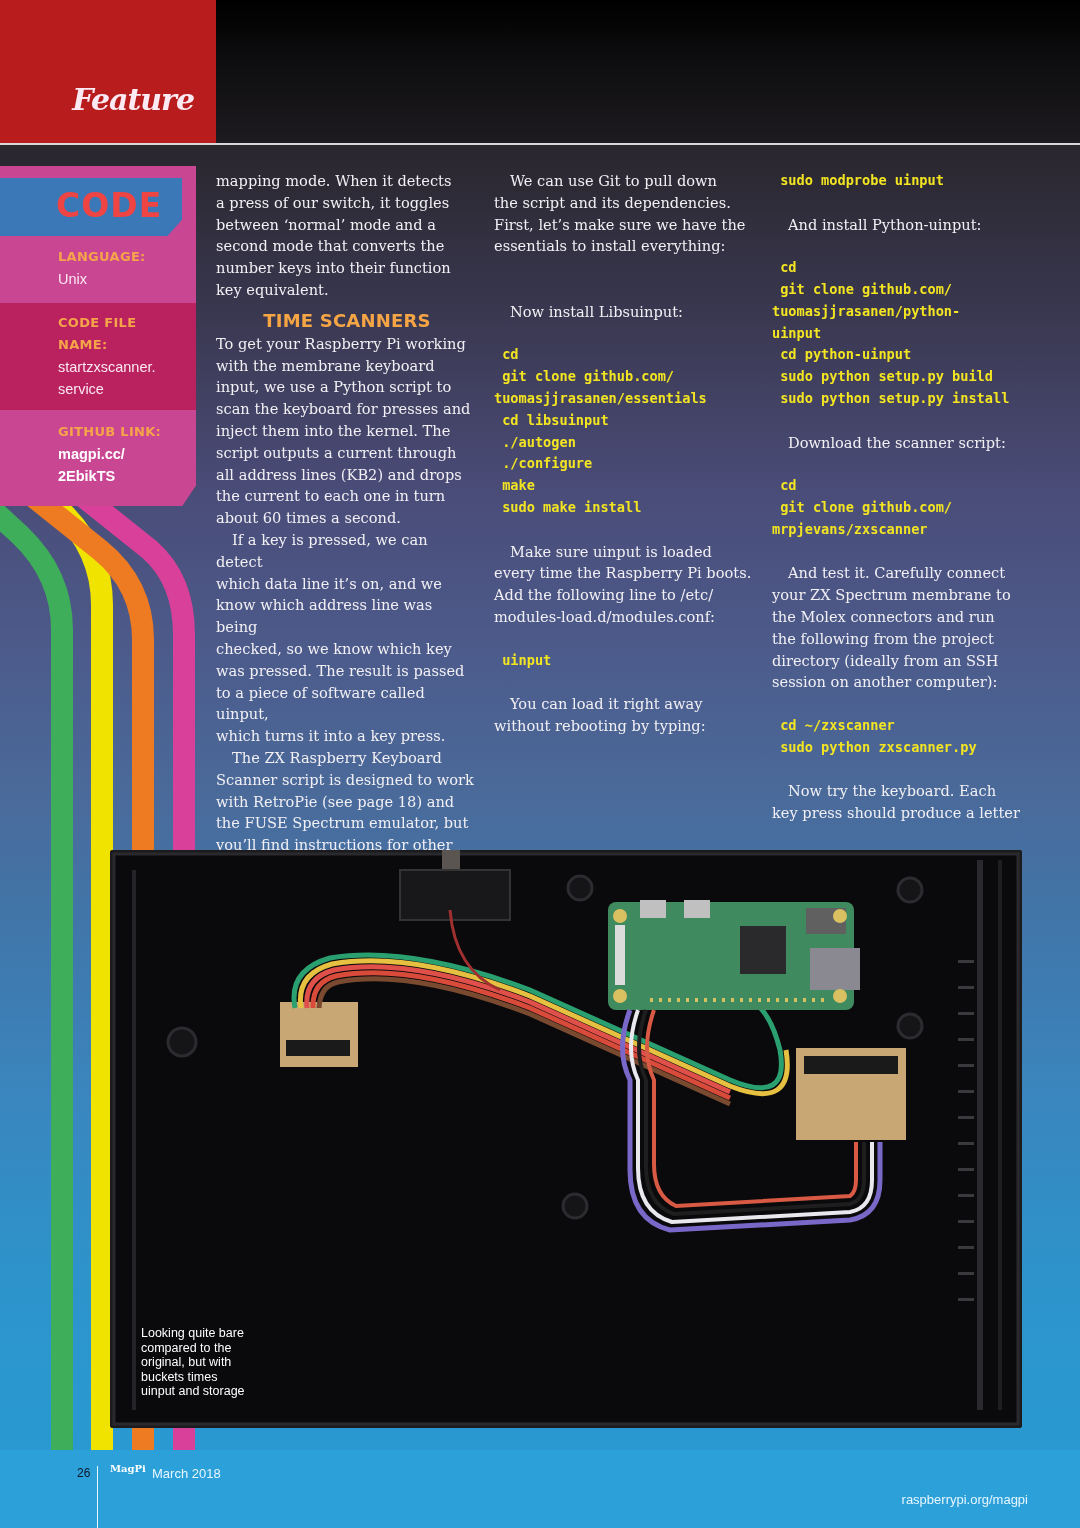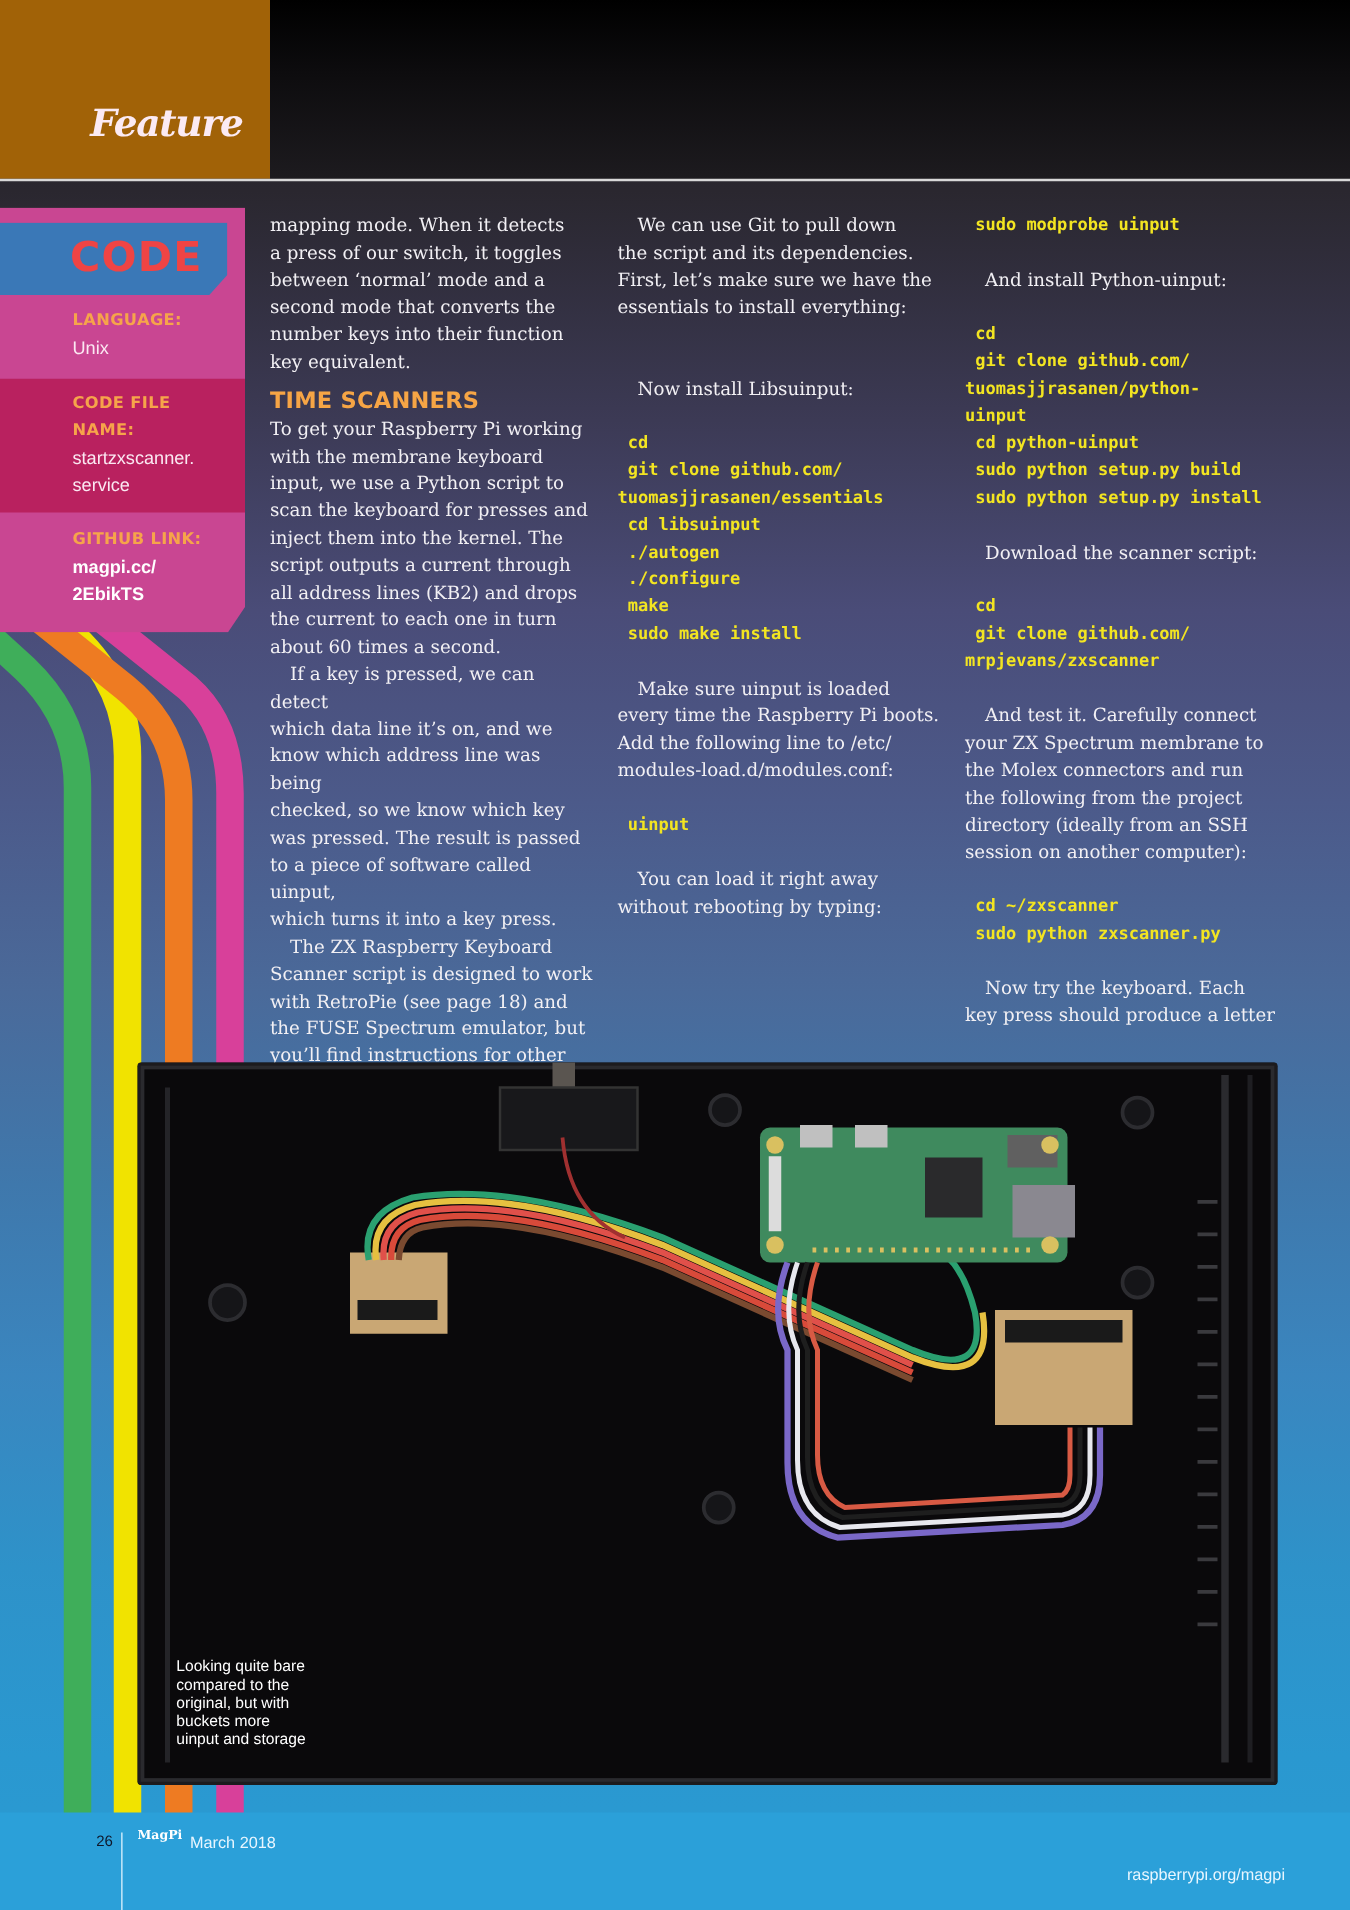--- a/index.html
+++ b/index.html
@@ -7,21 +7,21 @@
     width: 1080px; height: 1528px; position: relative; overflow: hidden;
     font-family: "DejaVu Serif", serif;
     background: linear-gradient(180deg, #1a1a1e 0%, #2a272f 10%, #3c3a55 22%, #4a4c78 32%, #4c5a8a 42%, #4a6a9a 52%, #3f78ac 62%, #3a86bf 72%, #2e92c9 82%, #2a98d0 92%, #2a9bd3 100%);
   }
   .top-bar {
     position: absolute; left: 0; top: 0; width: 1080px; height: 144px;
     background: linear-gradient(180deg, #000 0%, #0d0c0e 40%, #1d1b1f 100%);
   }
   .feature-block {
     position: absolute; left: 0; top: 0; width: 216px; height: 143px;
-    background: #a16207;
+    background: #b91c1c;
   }
   .feature-label {
     position: absolute; right: 22px; top: 82px;
     font-family: "DejaVu Serif", serif; font-style: italic; font-weight: bold;
     font-size: 30px; color: #fbeaf3; letter-spacing: -1px;
   }
   .top-rule {
     position: absolute; left: 0; top: 143px; width: 1080px; height: 2px; background: #d8d8d8;
   }
 
@@ -60,21 +60,21 @@
 
   
   .col {
     position: absolute; top: 170px; width: 262px;
     font-family: "DejaVu Serif", serif; font-size: 14.6px; line-height: 21.8px;
     color: #f2f0f4;
   }
   .col p { margin: 0; }
   .col .ind { text-indent: 16px; }
   .col .gap { height: 21.8px; }
-  .col .h { font-family: "DejaVu Sans", sans-serif; font-weight: bold; color: #f6a545; font-size: 18px; line-height: 24px; margin-top: 8px; letter-spacing: 0.2px;}
+  .col .h { font-family: "DejaVu Sans", sans-serif; font-weight: bold; color: #f6a545; font-size: 18px; line-height: 24px; margin-top: 8px; letter-spacing: 0.2px; text-align: center;}
   .code {
     font-family: "DejaVu Sans Mono", monospace; font-weight: bold; color: #f3e521;
     font-size: 13.6px; line-height: 21.8px; white-space: pre;
   }
   .col1 { left: 216px; }
   .col2 { left: 494px; }
   .col3 { left: 772px; }
 
   
   .photo {
@@ -277,21 +277,21 @@
         <rect x="848" y="344" width="16" height="3"></rect>
         <rect x="848" y="370" width="16" height="3"></rect>
         <rect x="848" y="396" width="16" height="3"></rect>
         <rect x="848" y="422" width="16" height="3"></rect>
         <rect x="848" y="448" width="16" height="3"></rect>
     </g>
   </svg>
 </div>
 
 <div class="caption">
-  <span>Looking quite bare</span><br><span>compared to the</span><br><span>original, but with</span><br><span>buckets more</span><br><span>uinput and storage</span>
+  <span>Looking quite bare</span><br><span>compared to the</span><br><span>original, but with</span><br><span>buckets times</span><br><span>uinput and storage</span>
 </div>
 
 <div class="footer"></div>
 <div class="page-num">26</div>
 <div class="footer-rule"></div>
 <div class="brand">MagPi</div>
 <div class="issue-date">March 2018</div>
 <div class="site-url">raspberrypi.org/magpi</div>
 
 </body></html>

